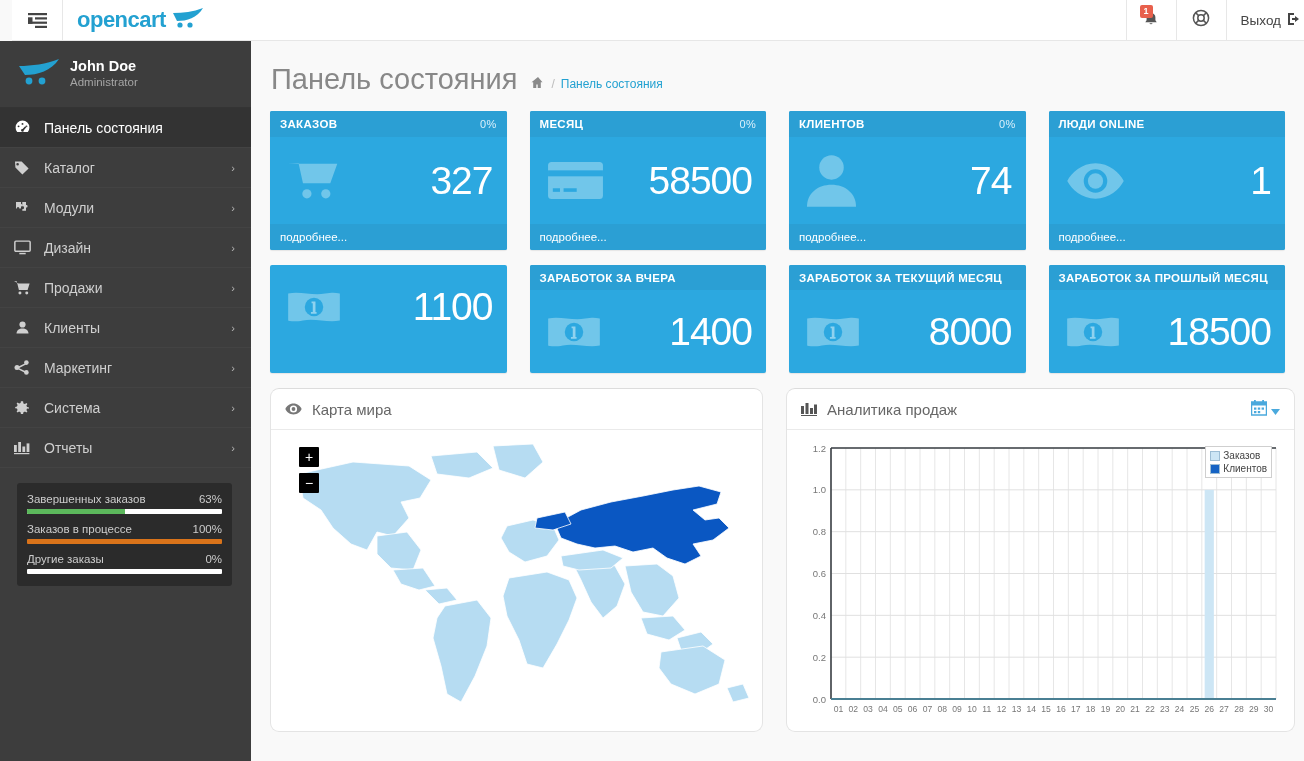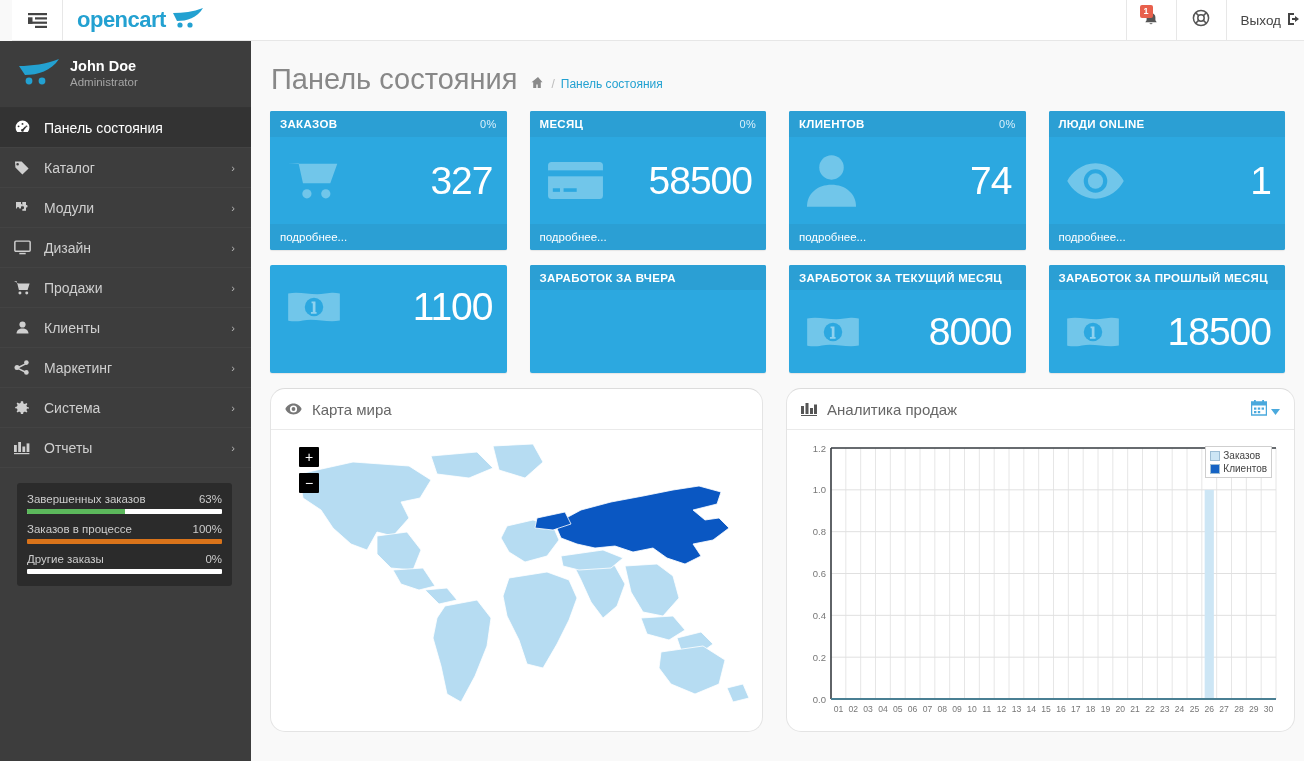--- a/index.html
+++ b/index.html
@@ -120,21 +120,21 @@
   .tile-foot {
     background: #2b9fd4; height: 26px; display: flex; align-items: center;
     padding: 0 10px; font-size: 11.5px; color: #ffffff;
   }
   .tile-row2 .tile-body { height: 83px; }
   .tile-row2 .tile-head { height: 25px; }
 
   
   .panel-row { display: flex; gap: 23px; padding: 0 19px; margin-top: 15px; }
   .panel {
-    background: #fff; border: 1px solid #e4e4e4; border-radius: 15px; flex: 1;
+    background: #fff; border: 1px solid #e4e4e4; border-radius: 9px; flex: 1;
     border-top: 1px solid #dcdcdc;
   }
   .panel-head {
     height: 41px; display: flex; align-items: center; padding: 0 14px;
     border-bottom: 1px solid #eaeaea; color: #666; font-size: 15px; gap: 10px;
   }
   .panel-head .ph-icon { color: #777; display: flex; align-items: center; }
   .panel-head .ph-right { margin-left: auto; display: flex; align-items: center;
                           gap: 4px; color: #23a1d1; cursor: pointer; }
   .panel-body { padding: 10px; position: relative; }
@@ -462,20 +462,30 @@
               <circle cx="21" cy="13" r="7.5" fill="#2ca8e0"></circle>
               <path d="M20 8.5h2.2v9h-2.2zM19 8.5h2.2v1.5H19zM18.5 17h4.6v1.4h-4.6z" fill="#8fd2ef"></path>
             </svg>
           </span>
           <span class="t-num">1100</span>
         </div>
       </div>
       <div class="tile">
         <div class="tile-head">
           <span>ЗАРАБОТОК ЗА ВЧЕРА</span>
+        </div>
+        <div class="tile-body">
+          <span class="t-icon">
+            <svg width="52" height="32" viewBox="0 0 42 26" fill="#71c6ea">
+              <path d="M0 2c10-2 20 2 30 0 8-1.5 12 0 12 0v22c-10 2-20-2-30 0-8 1.5-12 0-12 0z"></path>
+              <circle cx="21" cy="13" r="7.5" fill="#2ca8e0"></circle>
+              <path d="M20 8.5h2.2v9h-2.2zM19 8.5h2.2v1.5H19zM18.5 17h4.6v1.4h-4.6z" fill="#8fd2ef"></path>
+            </svg>
+          </span>
+          <span class="t-num">1400</span>
         </div>
       </div>
       <div class="tile">
         <div class="tile-head">
           <span>ЗАРАБОТОК ЗА ТЕКУЩИЙ МЕСЯЦ</span>
         </div>
         <div class="tile-body">
           <span class="t-icon">
             <svg width="52" height="32" viewBox="0 0 42 26" fill="#71c6ea">
               <path d="M0 2c10-2 20 2 30 0 8-1.5 12 0 12 0v22c-10 2-20-2-30 0-8 1.5-12 0-12 0z"></path>

